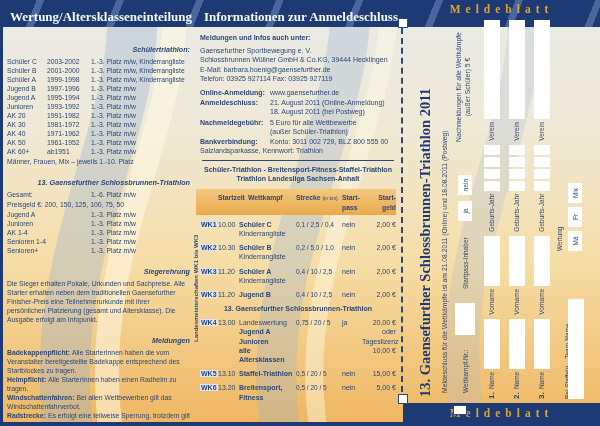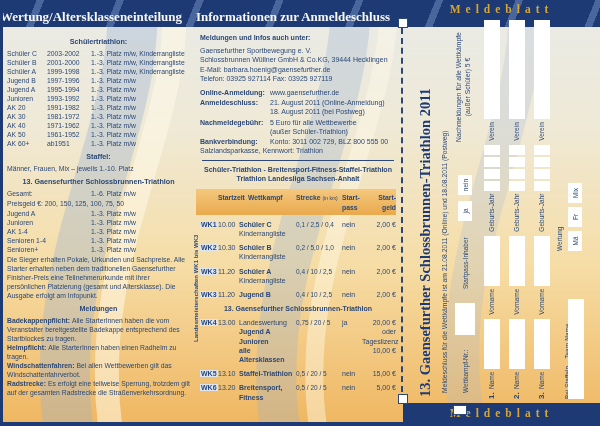--- a/index.html
+++ b/index.html
@@ -6,36 +6,36 @@
   .page{position:relative;width:600px;height:426px;overflow:hidden;
     background:linear-gradient(180deg,#e9ebe8 0%,#efe9d6 30%,#f6dda6 62%,#efb660 100%);
     font-family:"Liberation Sans",sans-serif;color:#2b4878;}
   .ribbons{position:absolute;inset:0;pointer-events:none;}
   .content{position:relative;z-index:2;}
 
   
   .top-bar{position:absolute;left:0;top:0;width:600px;height:27px;background:#1d3a75;
     background-image:repeating-linear-gradient(112deg,rgba(255,255,255,0) 0 34px,rgba(140,170,215,.40) 34px 41px,rgba(255,255,255,0) 41px 74px);}
   .col-title{position:absolute;top:9px;font-family:"Liberation Serif",serif;font-weight:bold;
-    font-size:13px;color:#f7f7f2;text-align:left;white-space:nowrap;}
+    font-size:13px;color:#f7f7f2;text-align:right;white-space:nowrap;}
   .gold-title{position:absolute;top:3px;left:403px;width:197px;text-align:center;
     font-family:"Liberation Serif",serif;font-weight:bold;font-size:11.5px;letter-spacing:5px;color:#d9a62b;}
   .left-edge{position:absolute;left:0;top:0;width:3px;height:426px;background:#1d3a75;z-index:3;}
   .bottom-edge{position:absolute;left:0;top:422px;width:600px;height:4px;background:#1d3a75;z-index:3;}
   .mb-bottom{position:absolute;left:403px;top:403px;width:197px;height:23px;background:#1d3a75;z-index:3;}
   .mb-bottom span{display:block;text-align:center;font-family:"Liberation Serif",serif;font-weight:bold;
     font-size:11.5px;letter-spacing:5px;color:#d9a62b;padding-top:4px;}
 
   
   .ml{white-space:pre-line;}
   b:empty{margin:0!important;}
 
   
   .leftcol{position:absolute;left:7px;top:33px;width:183px;font-size:6.8px;line-height:9px;}
-  .h{font-weight:bold;font-size:7.2px;text-align:center;margin:4px 0 3px;}
+  .h{font-weight:bold;font-size:7.2px;text-align:right;margin:12px 0 3px;font-style:italic;}
   .row3{display:flex;}
   .row3 .c0{width:40px;}
   .row3 .c1{width:44px;}
   .row3 .c2{flex:1;}
   .para{margin:1px 0;}
   .hint b{margin-right:2px;}
 
   
   .midcol{position:absolute;left:200px;top:33px;width:196px;font-size:7px;line-height:9.2px;}
   .pair{display:flex;margin-top:1px;}
@@ -176,21 +176,20 @@
           <span class="c1">1961-1952</span>
           <span class="c2">1.-3. Platz m/w</span>
         </div>
 
         <div class="row3">
           <span class="c0">AK 60+</span>
           <span class="c1">ab1951</span>
           <span class="c2">1.-3. Platz m/w</span>
         </div>
 
-      <div class="h">Staffel:</div>
       <div class="para">Männer, Frauen, Mix – jeweils 1.-10. Platz</div>
 
       <div class="h">13. Gaensefurther Schlossbrunnen-Triathlon</div>
       <div class="row3">
         <span class="c0">Gesamt:</span>
         <span class="c1"></span>
         <span class="c2">1.-6. Platz m/w</span>
       </div>
       <div class="para">Preisgeld €: 200, 150, 125, 100, 75, 50</div>
 
@@ -217,20 +216,21 @@
           <span class="c1"></span>
           <span class="c2">1.-3. Platz m/w</span>
         </div>
 
         <div class="row3">
           <span class="c0">Senioren+</span>
           <span class="c1"></span>
           <span class="c2">1.-3. Platz m/w</span>
         </div>
 
+      <div class="h">Siegerehrung</div>
       <div class="para">Die Sieger erhalten Pokale, Urkunden und Sachpreise. Alle Starter erhalten neben dem traditionellen Gaensefurther Finisher-Preis eine Teilnehmerurkunde mit ihrer persönlichen Platzierung (gesamt und Altersklasse). Die Ausgabe erfolgt am Infopunkt.</div>
 
       <div class="h">Meldungen</div>
 
         <div class="hint"><b>Badekappenpflicht:</b><span>Alle StarterInnen haben die vom Veranstalter bereitgestellte Badekappe entsprechend des Startblockes zu tragen.</span></div>
 
         <div class="hint"><b>Helmpflicht:</b><span>Alle StarterInnen haben einen Radhelm zu tragen.</span></div>
 
         <div class="hint"><b>Windschattenfahren:</b><span>Bei allen Wettbewerben gilt das Windschattenfahrverbot.</span></div>
 

